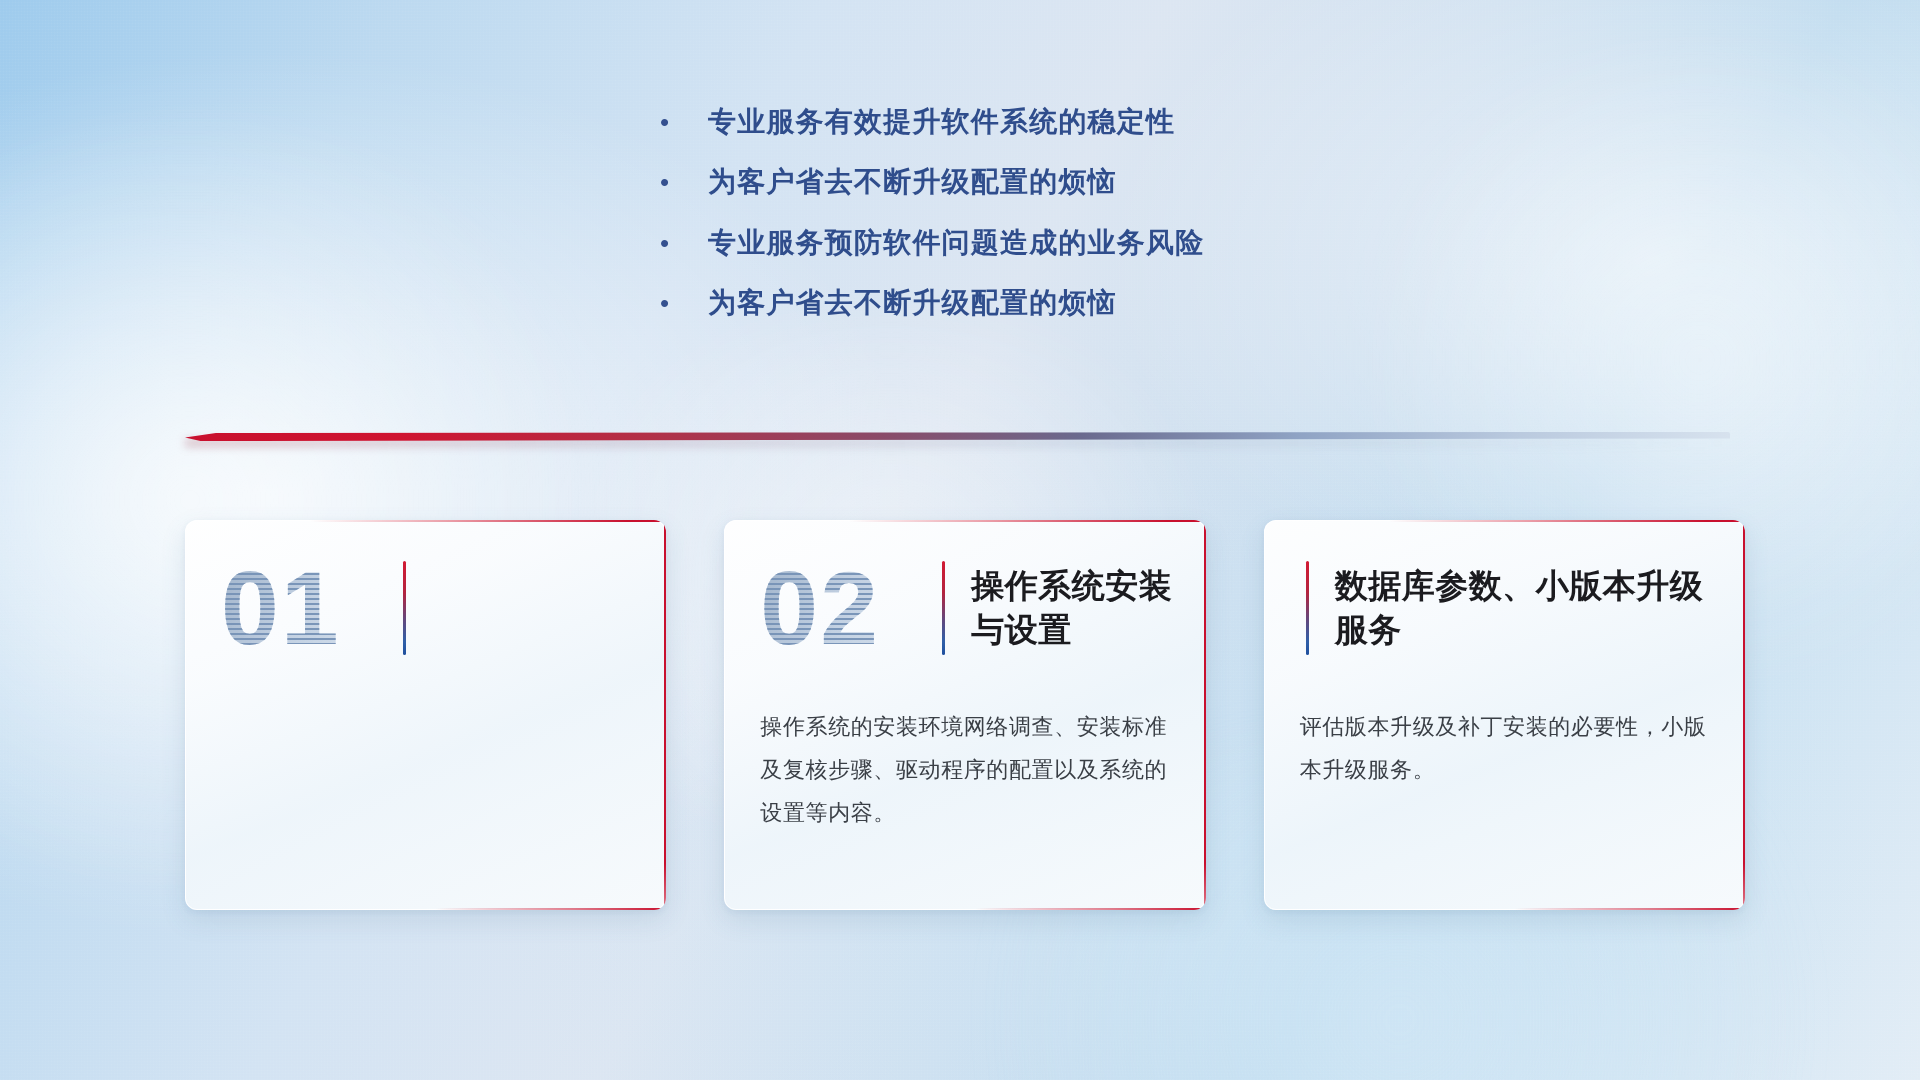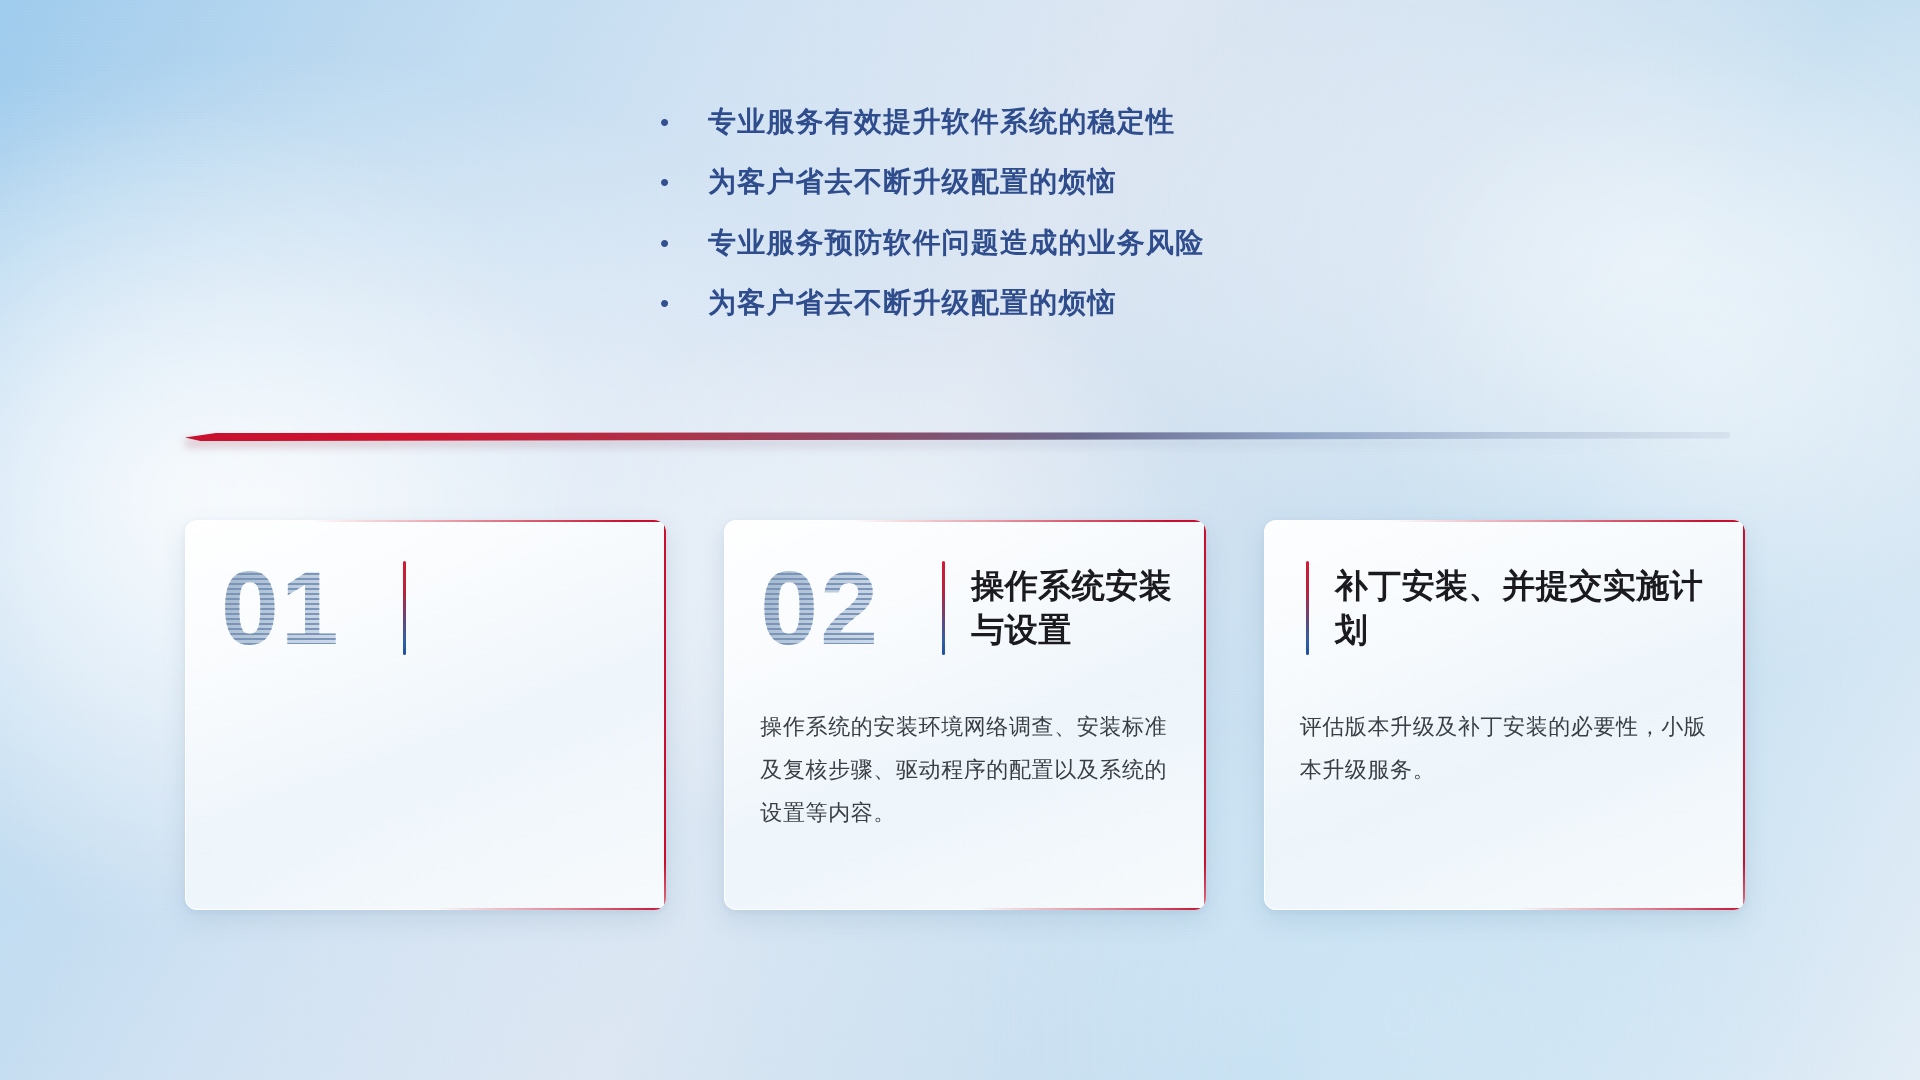--- a/index.html
+++ b/index.html
@@ -316,19 +316,19 @@
       </div>
       <div class="card-body">操作系统的安装环境网络调查、安装标准及复核步骤、驱动程序的配置以及系统的设置等内容。</div>
     </div>
 
     <div class="card">
       <div class="card-accent-top"></div>
       <div class="card-accent-right"></div>
       <div class="card-accent-bottom"></div>
       <div class="card-head">
         <div class="card-divider"></div>
-        <div class="card-title">补丁安装、并提交实施计划</div>
+        <div class="card-title">数据库参数、小版本升级服务</div>
       </div>
       <div class="card-body">评估版本升级及补丁安装的必要性，小版本升级服务。</div>
     </div>
 
   </div>
 </div>
 
 </body></html>

